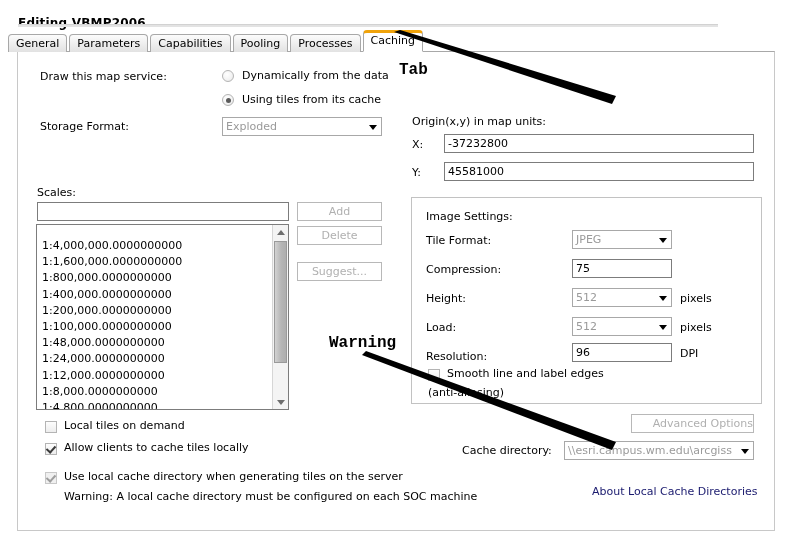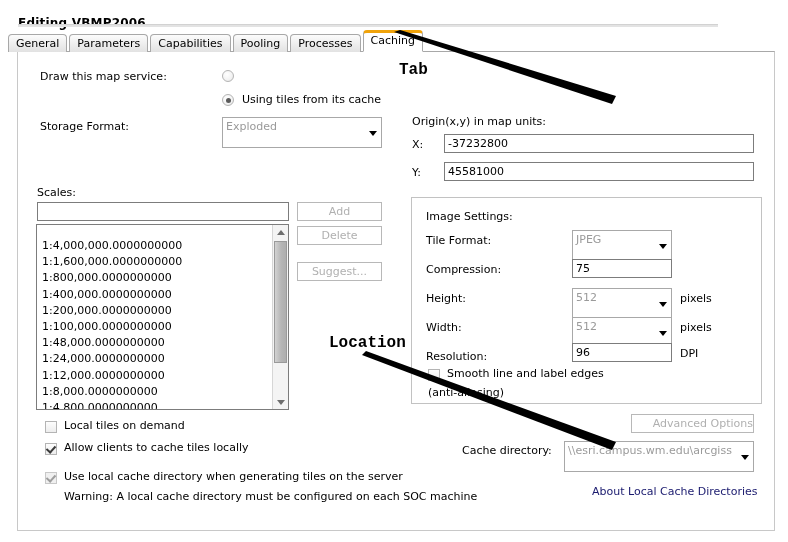--- a/index.html
+++ b/index.html
@@ -99,21 +99,21 @@
     line-height: 17px;
     height: 19px;
     outline: none;
   }
 
   .combo {
     position: absolute;
     box-sizing: border-box;
     border: 1px solid #9a9a9a;
     background: #ffffff;
-    height: 31px;
+    height: 19px;
     line-height: 17px;
     font-size: 11px;
     padding: 0 18px 0 3px;
     white-space: nowrap;
     overflow: hidden;
     cursor: default;
   }
   .combo.disabled { color: #9a9a9a; border-color: #a8a8a8; }
   .combo .arrow {
     position: absolute;
@@ -303,20 +303,21 @@
   <div class="tab">Pooling</div>
   <div class="tab">Processes</div>
   <div class="tab active">Caching</div>
 </div>
 
 <div id="content-panel">
 
   <div class="lbl" style="left:22px; top:18px;">Draw this map service:</div>
 
   <div class="radio" style="left:204px; top:18px;"></div>
+  <div class="lbl" style="left:224px; top:17px;">Dynamically from the data</div>
 
   <div class="radio checked" style="left:204px; top:42px;"></div>
   <div class="lbl" style="left:224px; top:41px;">Using tiles from its cache</div>
 
   <div class="lbl" style="left:22px; top:68px;">Storage Format:</div>
   <div class="combo disabled" style="left:204px; top:65px; width:160px;">
     <span>Exploded</span>
     <span class="arrow"></span>
   </div>
 
@@ -390,21 +391,21 @@
   <div class="lbl" style="left:14px; top:65px;">Compression:</div>
   <input class="txtinput" style="left: 160px; top: 61px; width: 100px;" value="75">
 
   <div class="lbl" style="left:14px; top:94px;">Height:</div>
   <div class="combo disabled" style="left:160px; top:90px; width:100px;">
     <span>512</span>
     <span class="arrow"></span>
   </div>
   <div class="lbl" style="left:268px; top:94px;">pixels</div>
 
-  <div class="lbl" style="left:14px; top:123px;">Width:</div>
+  <div class="lbl" style="left:14px; top:123px;">Load:</div>
   <div class="combo disabled" style="left:160px; top:119px; width:100px;">
     <span>512</span>
     <span class="arrow"></span>
   </div>
   <div class="lbl" style="left:268px; top:123px;">pixels</div>
 
   <div class="lbl" style="left:14px; top:152px;">Resolution:</div>
   <input class="txtinput" style="left: 160px; top: 145px; width: 100px;" value="96">
   <div class="lbl" style="left:268px; top:149px;">DPI</div>
 
@@ -413,13 +414,13 @@
   <div class="lbl" style="left:16px; top:188px;">(anti-aliasing)</div>
 </div>
 
 <a id="about-link" href="#">About Local Cache Directories</a>
 
 <svg id="annot-svg" viewBox="0 0 788 542">
   <polygon points="394,32 400,30 616,96 612,104" fill="#000000"></polygon>
   <polygon points="362,355 366,351 616,442 612,450" fill="#000000"></polygon>
 </svg>
 <div class="annot-text" style="left:399px; top:61px;">Tab</div>
-<div class="annot-text" style="left:329px; top:334px;">Location</div>
+<div class="annot-text" style="left:329px; top:334px;">Warning</div>
 
 </body></html>

